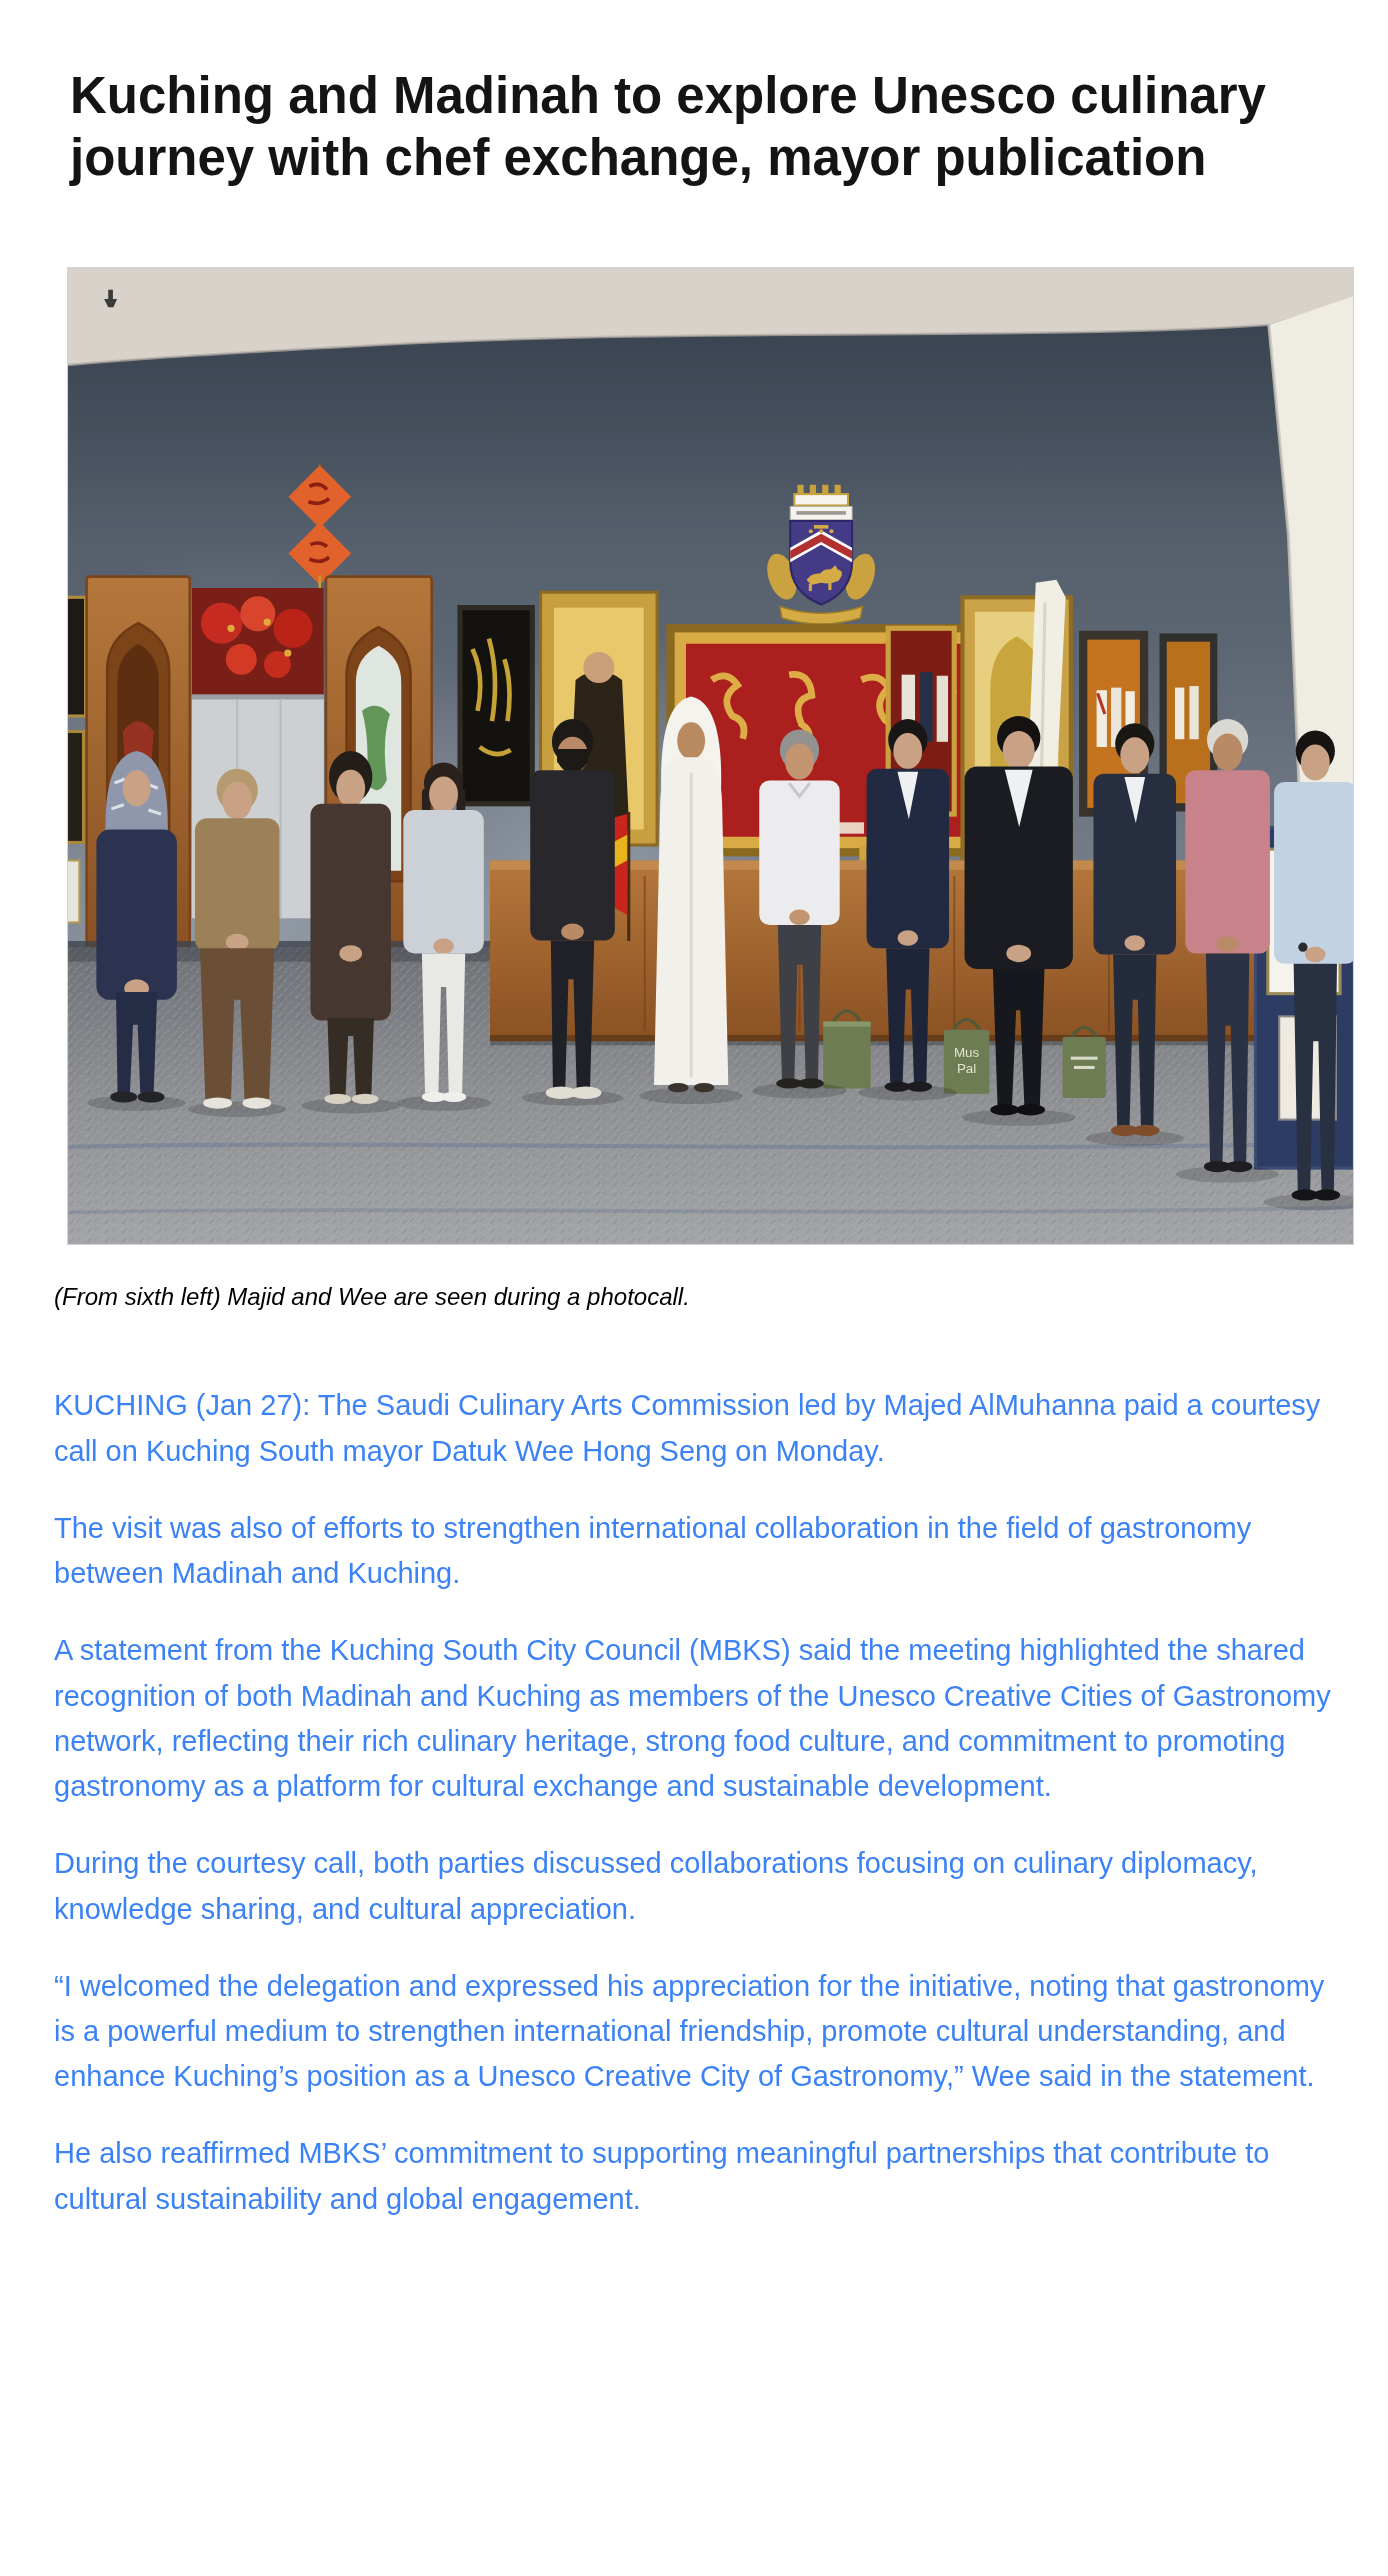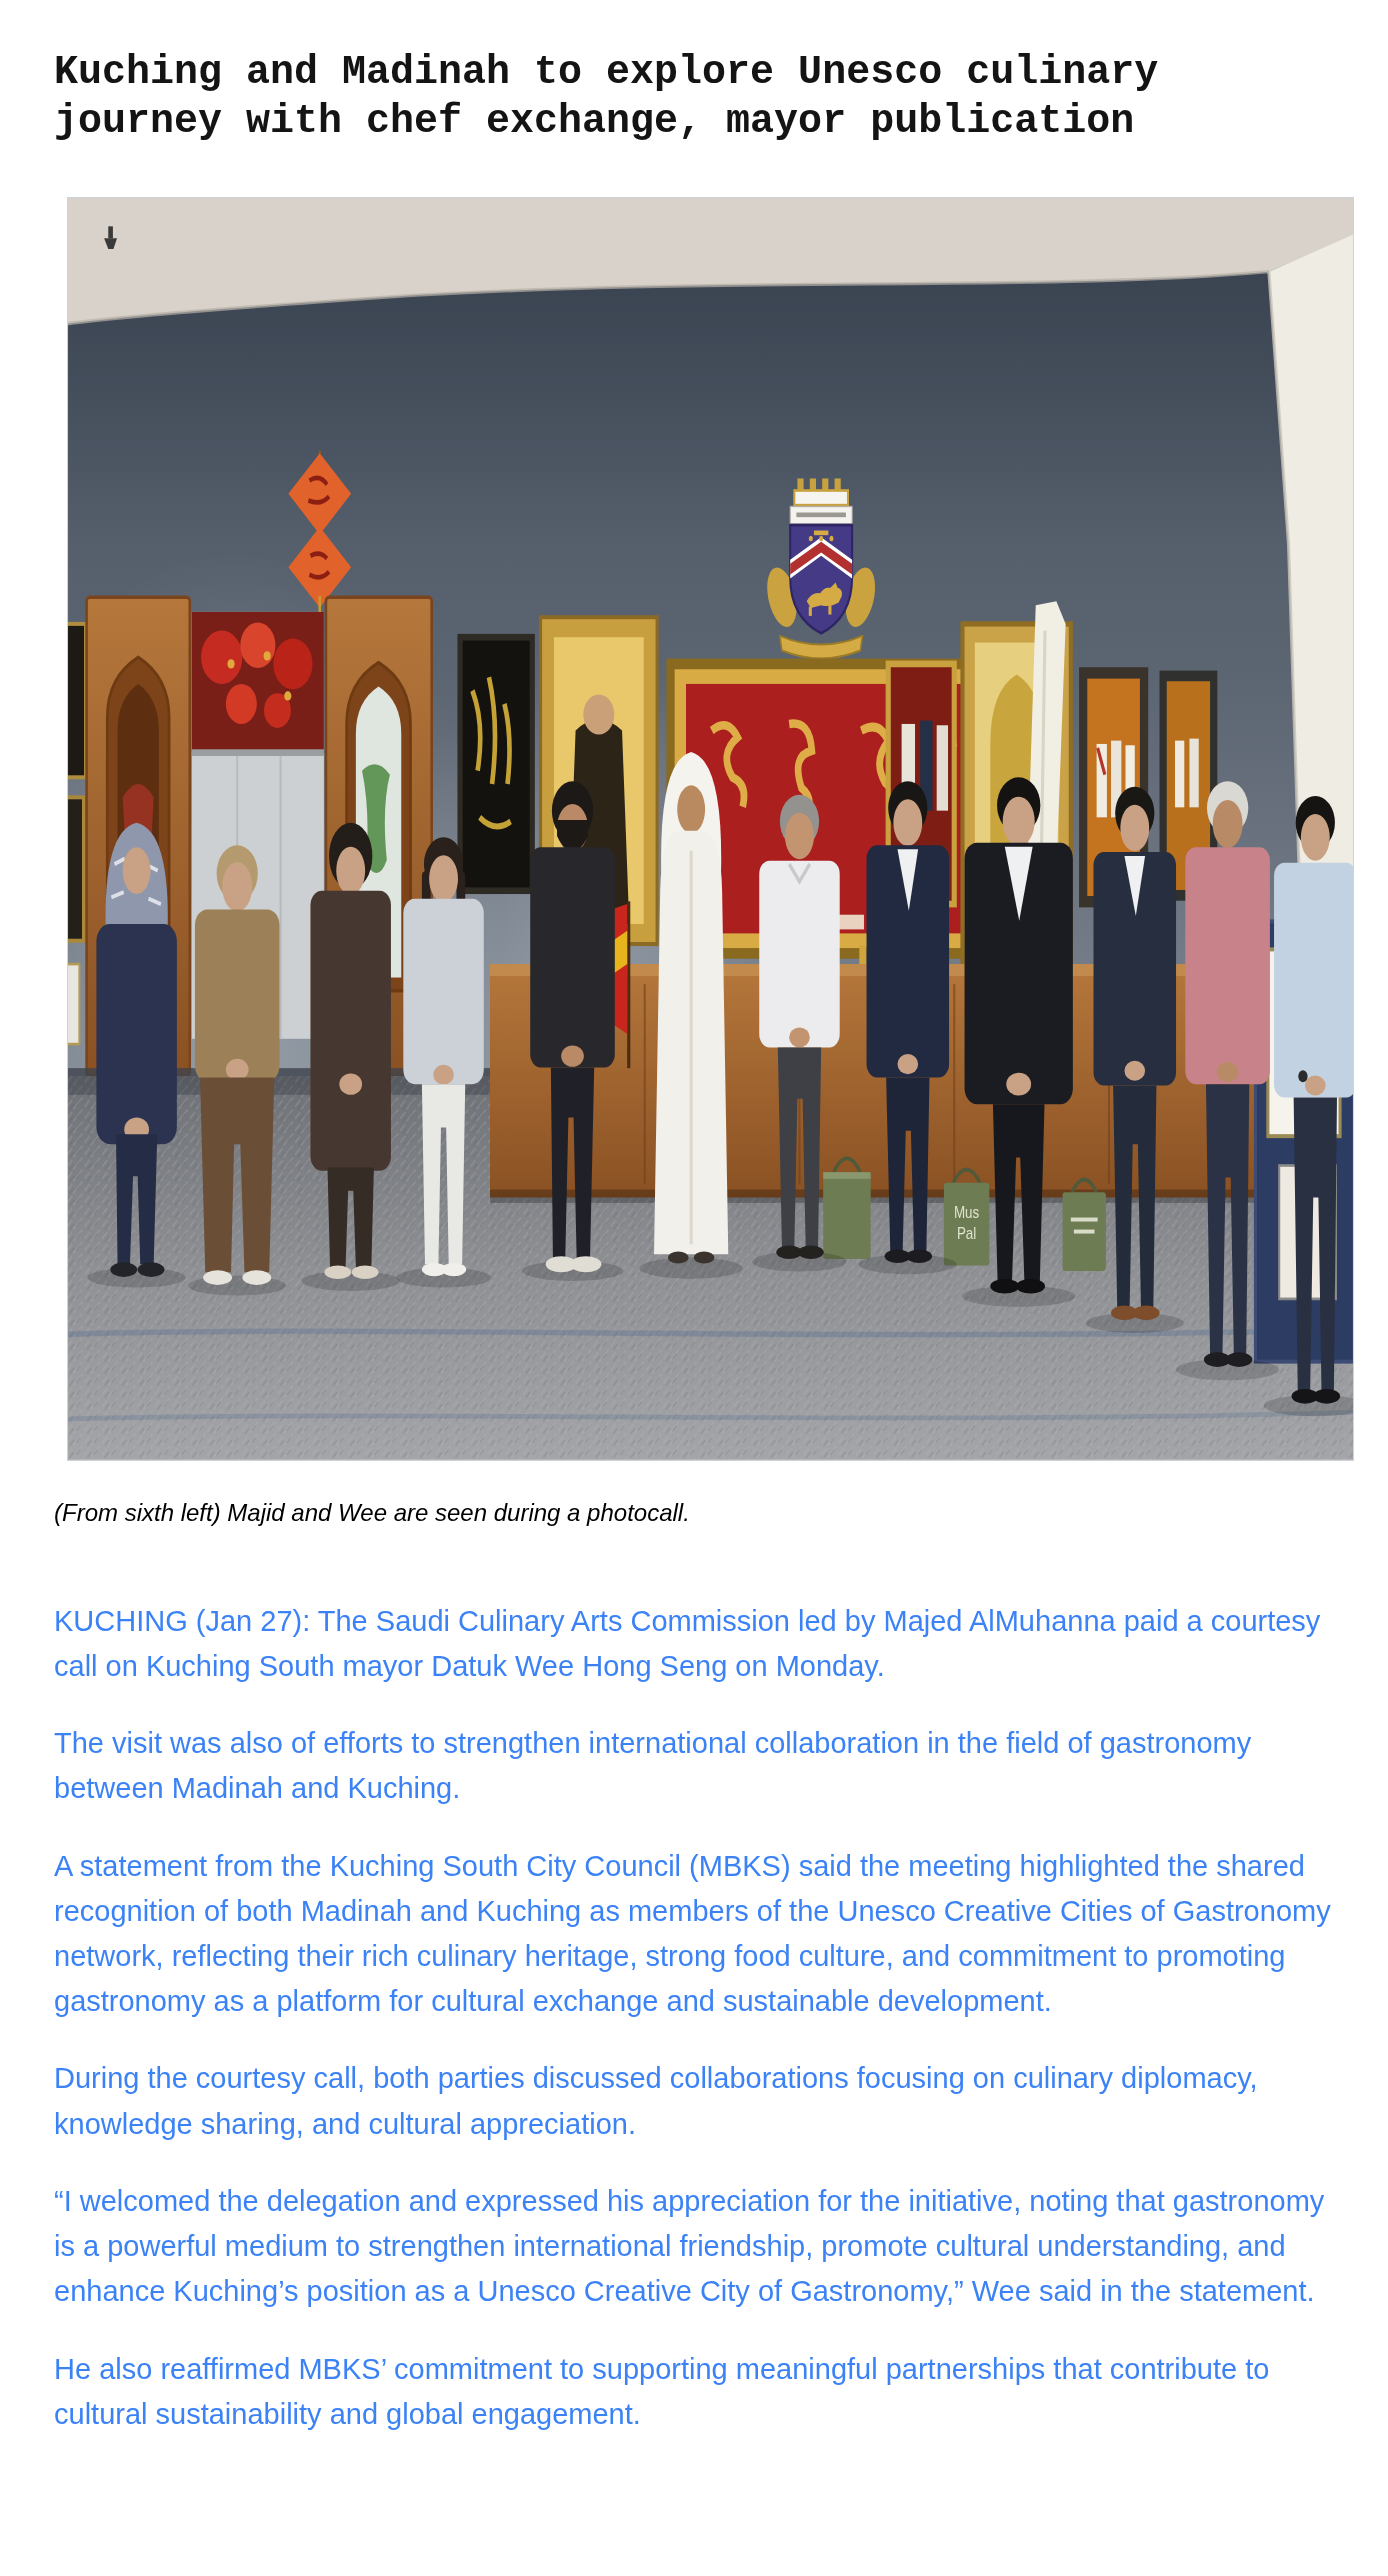--- a/index.html
+++ b/index.html
@@ -1,21 +1,21 @@
 <!DOCTYPE html>
 <html style="font-size:8.2px"><head>
 <meta charset="utf-8">
 <style>
   html,body{margin:0;padding:0;background:#ffffff;}
   body{font-family:"Liberation Sans",sans-serif;color:#202020;}
   .page{width:1389px;min-height:2892px;background:#ffffff;}
   .content{box-sizing:border-box;padding:49px 48px 20.6px 54px;}
-  h1{margin:0;font-size:40px;line-height:1.22;font-weight:700;color:#141414;font-family:Liberation Mono, monospace;}
+  h1{margin:16px;font-size:51px;line-height:1.22;font-weight:700;color:#141414;}
   h1 span{display:block;}
-  .photo-figure{margin:50px 0 0;width:1287px;height:1264px;padding-left:13px;}
+  .photo-figure{margin:78px 0 0;width:1287px;height:978px;padding-left:13px;}
   .photo-figure svg{display:block;width:100%;height:100%;}
   .caption{margin:38px 0 0;font-size:24px;font-style:italic;color:#000000;}
   .body-text{margin-top:72px;}
   .body-text p{margin:0 0 32px;font-size:29px;line-height:1.56;max-width:1289px;color:#3b82f6;}
 </style>
 </head>
 <body>
 
 <main class="page">
   <div class="content">

